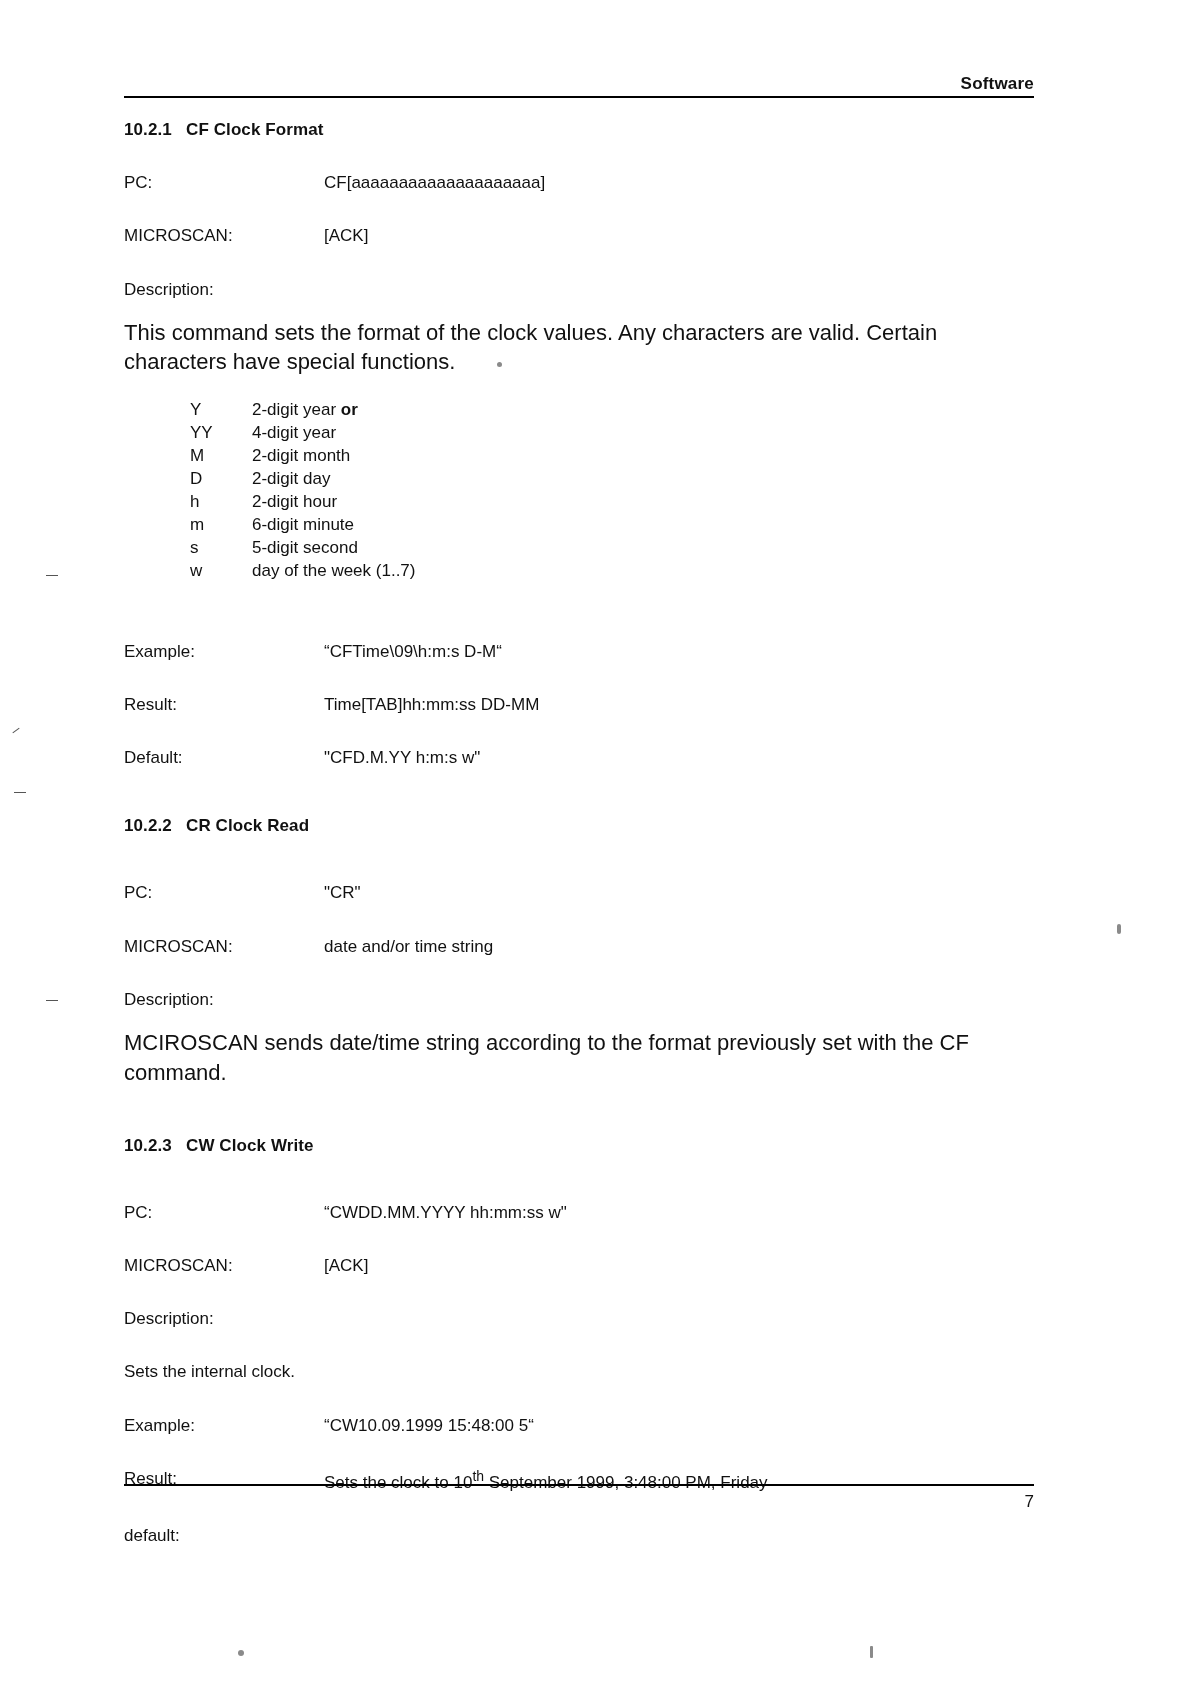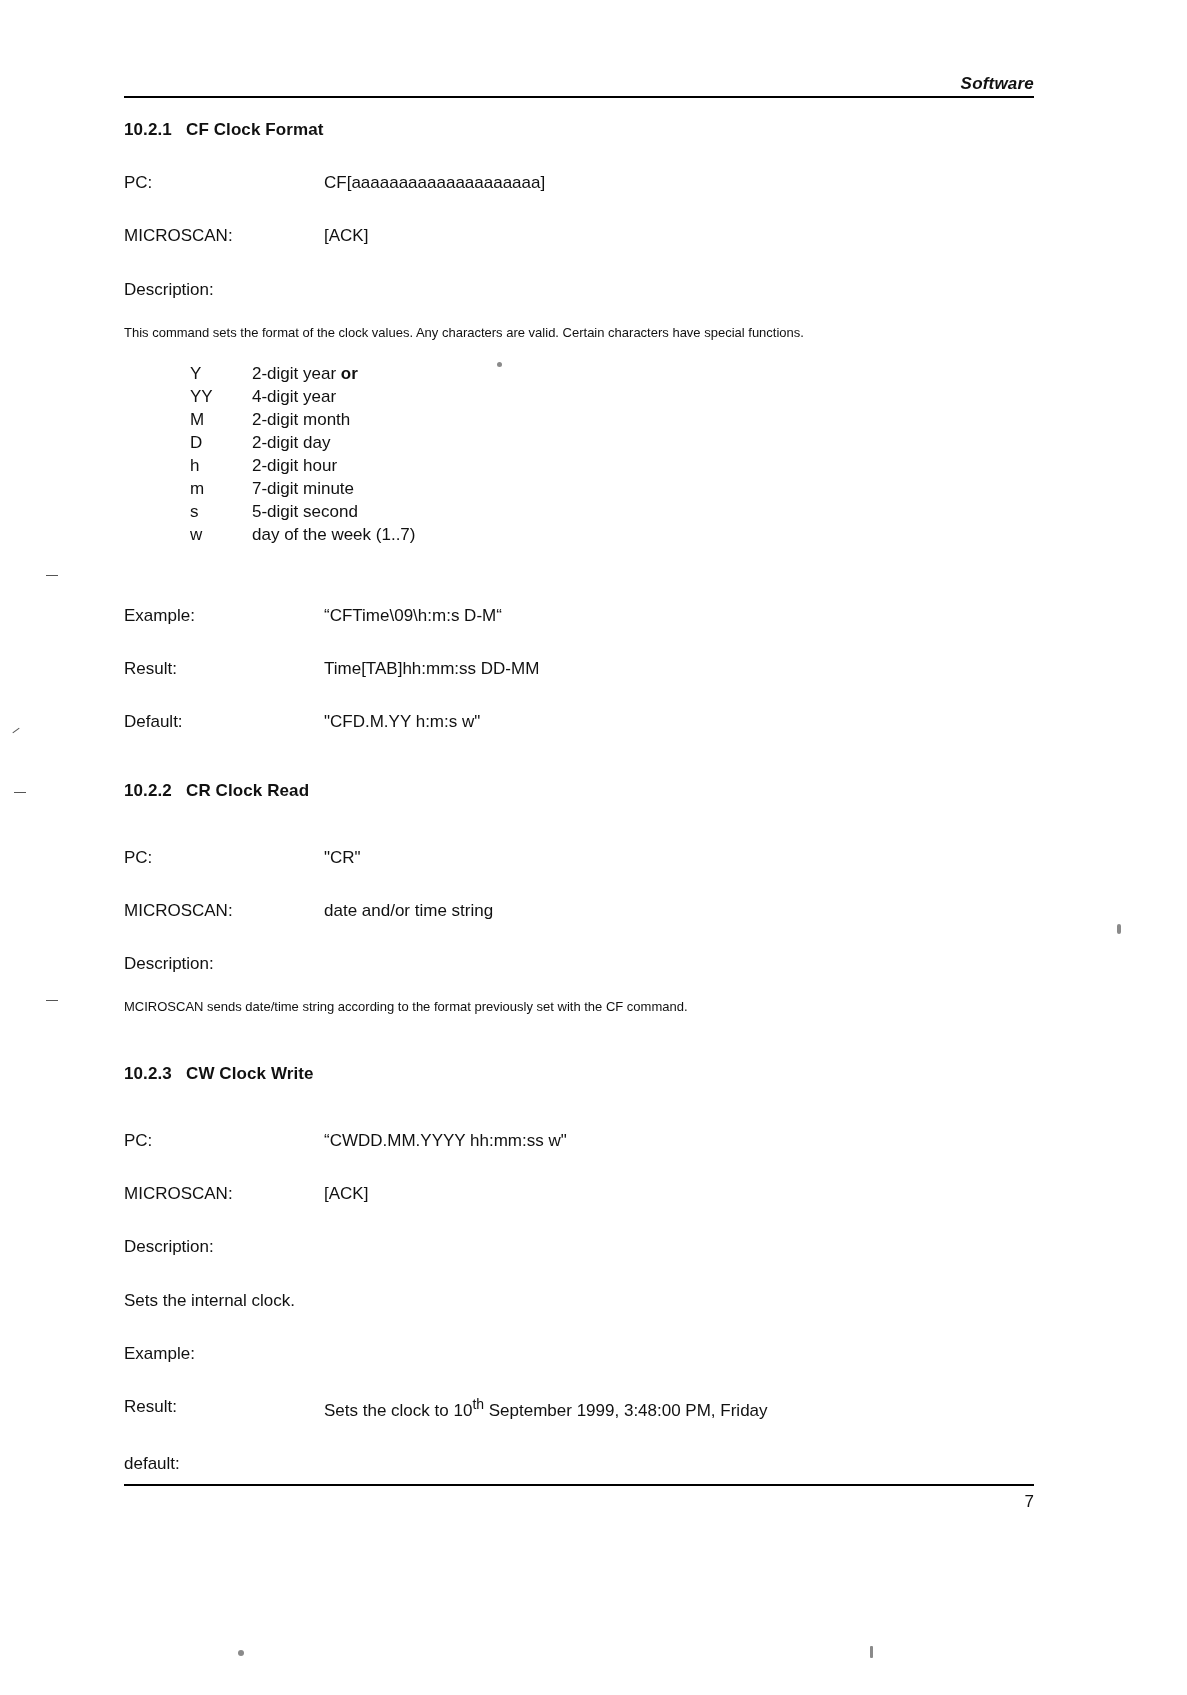--- a/index.html
+++ b/index.html
@@ -29,21 +29,20 @@
     justify-content: flex-end;
     align-items: flex-end;
     height: 96px;
     padding-bottom: 2px;
     box-sizing: border-box;
   }
   .header-title {
     font-size: 17px;
     font-weight: bold;
     letter-spacing: 0.2px;
-    font-style: italic;
   }
   .rule {
     border-top: 2px solid #000;
     width: 910px;
   }
   h2.section {
     font-size: 17px;
     font-weight: bold;
     margin: 22px 0 0 0;
     letter-spacing: 0.1px;
@@ -59,23 +58,23 @@
     line-height: 1.25;
   }
   .kv .k {
     width: 200px;
     flex: 0 0 200px;
   }
   .kv .v {
     flex: 1 1 auto;
   }
   .para {
-    font-size: 13px;
+    font-size: 22px;
     line-height: 1.35;
-    margin-top: 24px;
+    margin-top: 18px;
     max-width: 890px;
   }
   .codelist {
     margin-top: 22px;
     margin-left: 66px;
     font-size: 17px;
     line-height: 1.35;
   }
   .codelist .row {
     display: flex;
@@ -178,21 +177,21 @@
       <div class="row">
         <div class="c">D</div>
         <div class="d">2-digit day</div>
       </div>
       <div class="row">
         <div class="c">h</div>
         <div class="d">2-digit hour</div>
       </div>
       <div class="row">
         <div class="c">m</div>
-        <div class="d">7-digit minute</div>
+        <div class="d">6-digit minute</div>
       </div>
       <div class="row">
         <div class="c">s</div>
         <div class="d">5-digit second</div>
       </div>
       <div class="row">
         <div class="c">w</div>
         <div class="d">day of the week (1..7)</div>
       </div>
     </div>
@@ -253,20 +252,21 @@
     <div class="kv">
       <div class="k">Description:</div>
       <div class="v"></div>
     </div>
     <div class="kv">
       <div class="k" style="width:auto; flex:0 0 auto;">Sets the internal clock.</div>
     </div>
 
     <div class="kv">
       <div class="k">Example:</div>
+      <div class="v">“CW10.09.1999 15:48:00 5“</div>
     </div>
     <div class="kv">
       <div class="k">Result:</div>
       <div class="v"><span>Sets the clock to 10</span><sup>th</sup><span> September 1999, 3:48:00 PM, Friday</span></div>
     </div>
     <div class="kv">
       <div class="k">default:</div>
     </div>
 
   </div>

